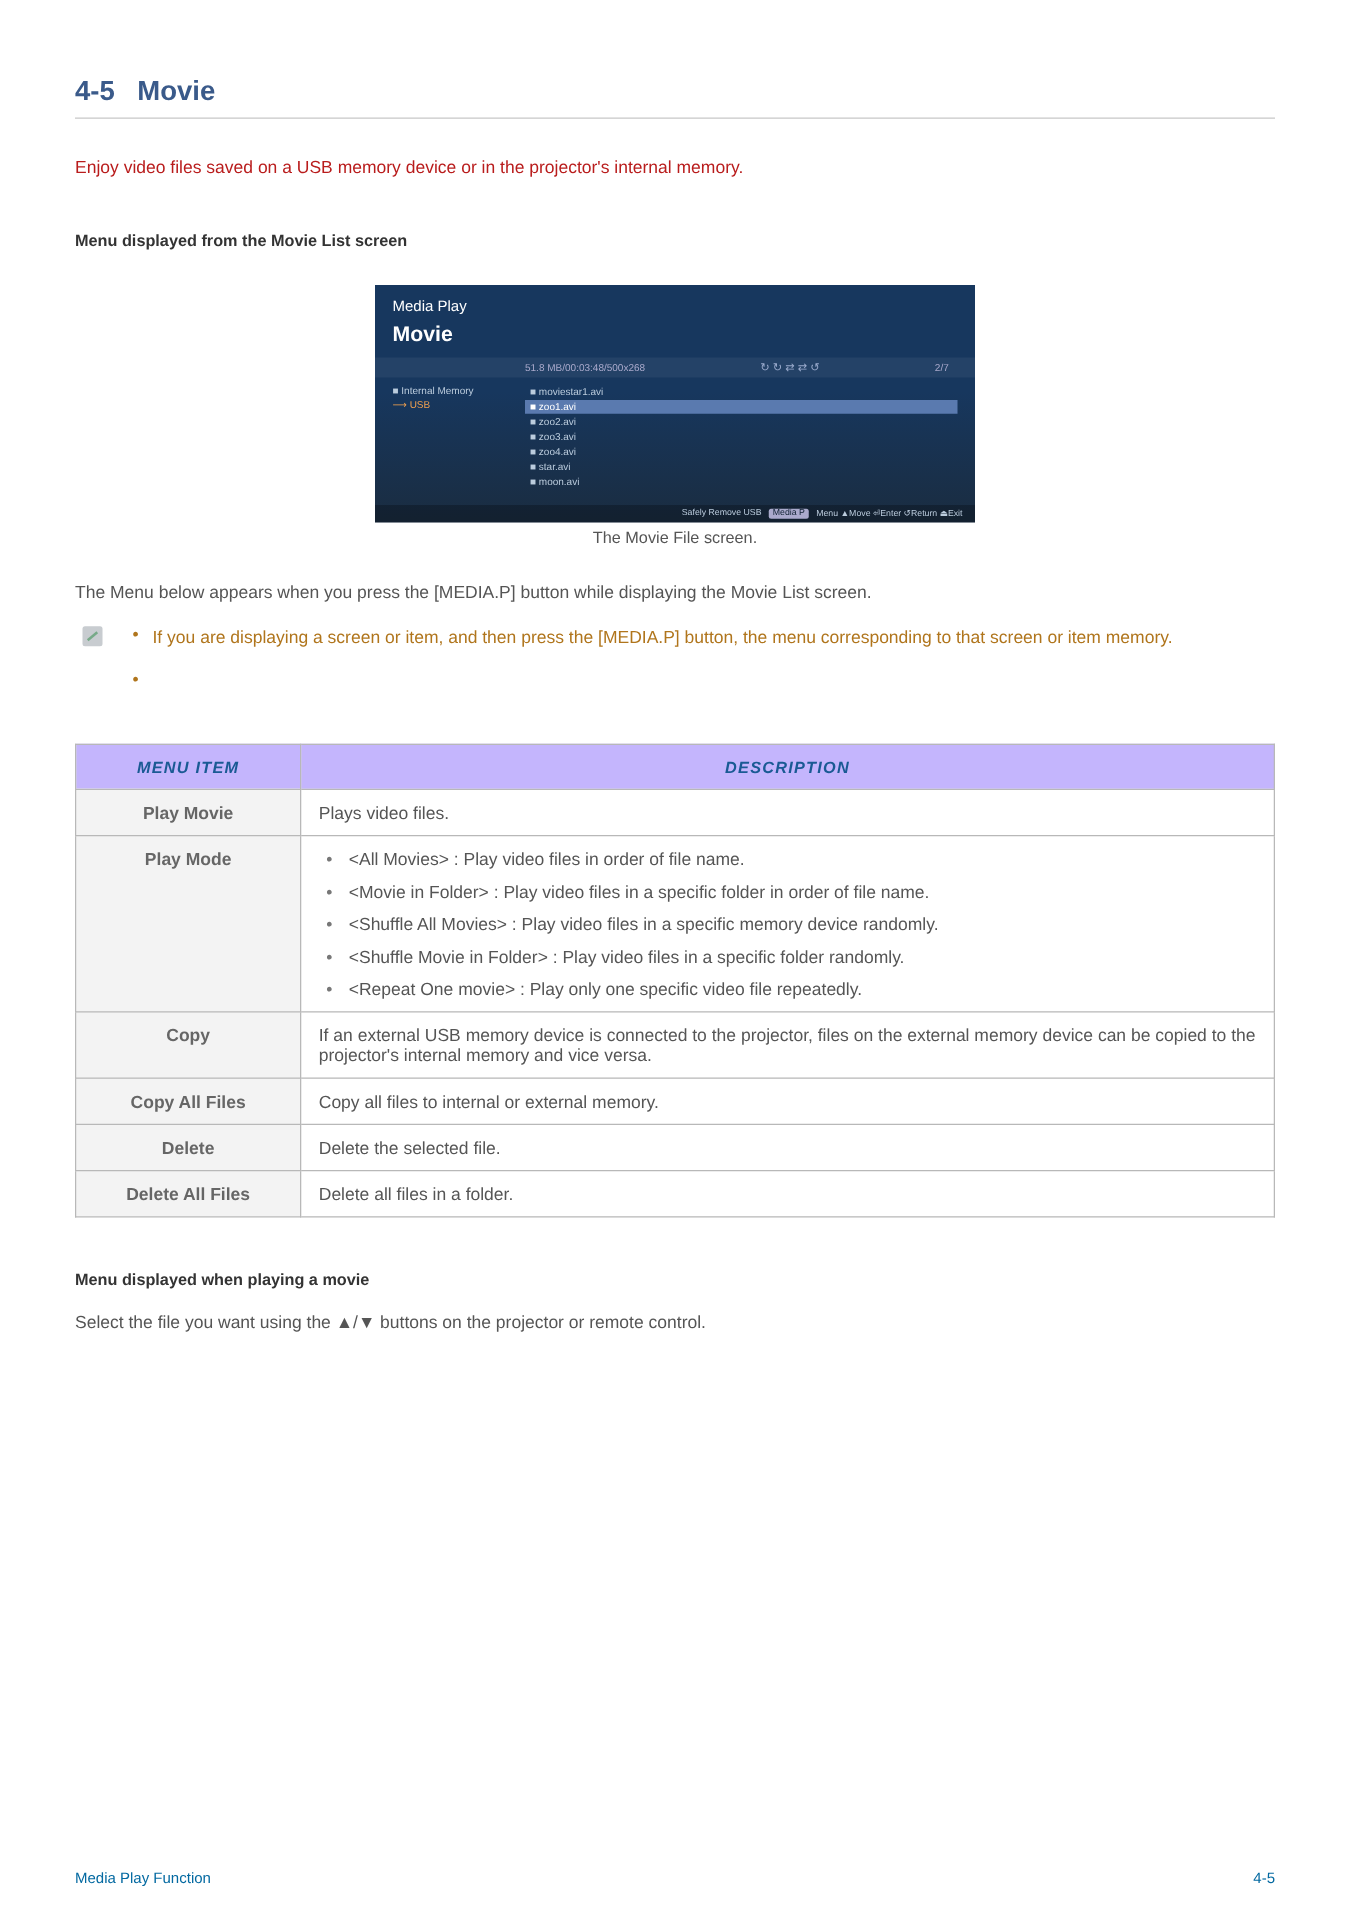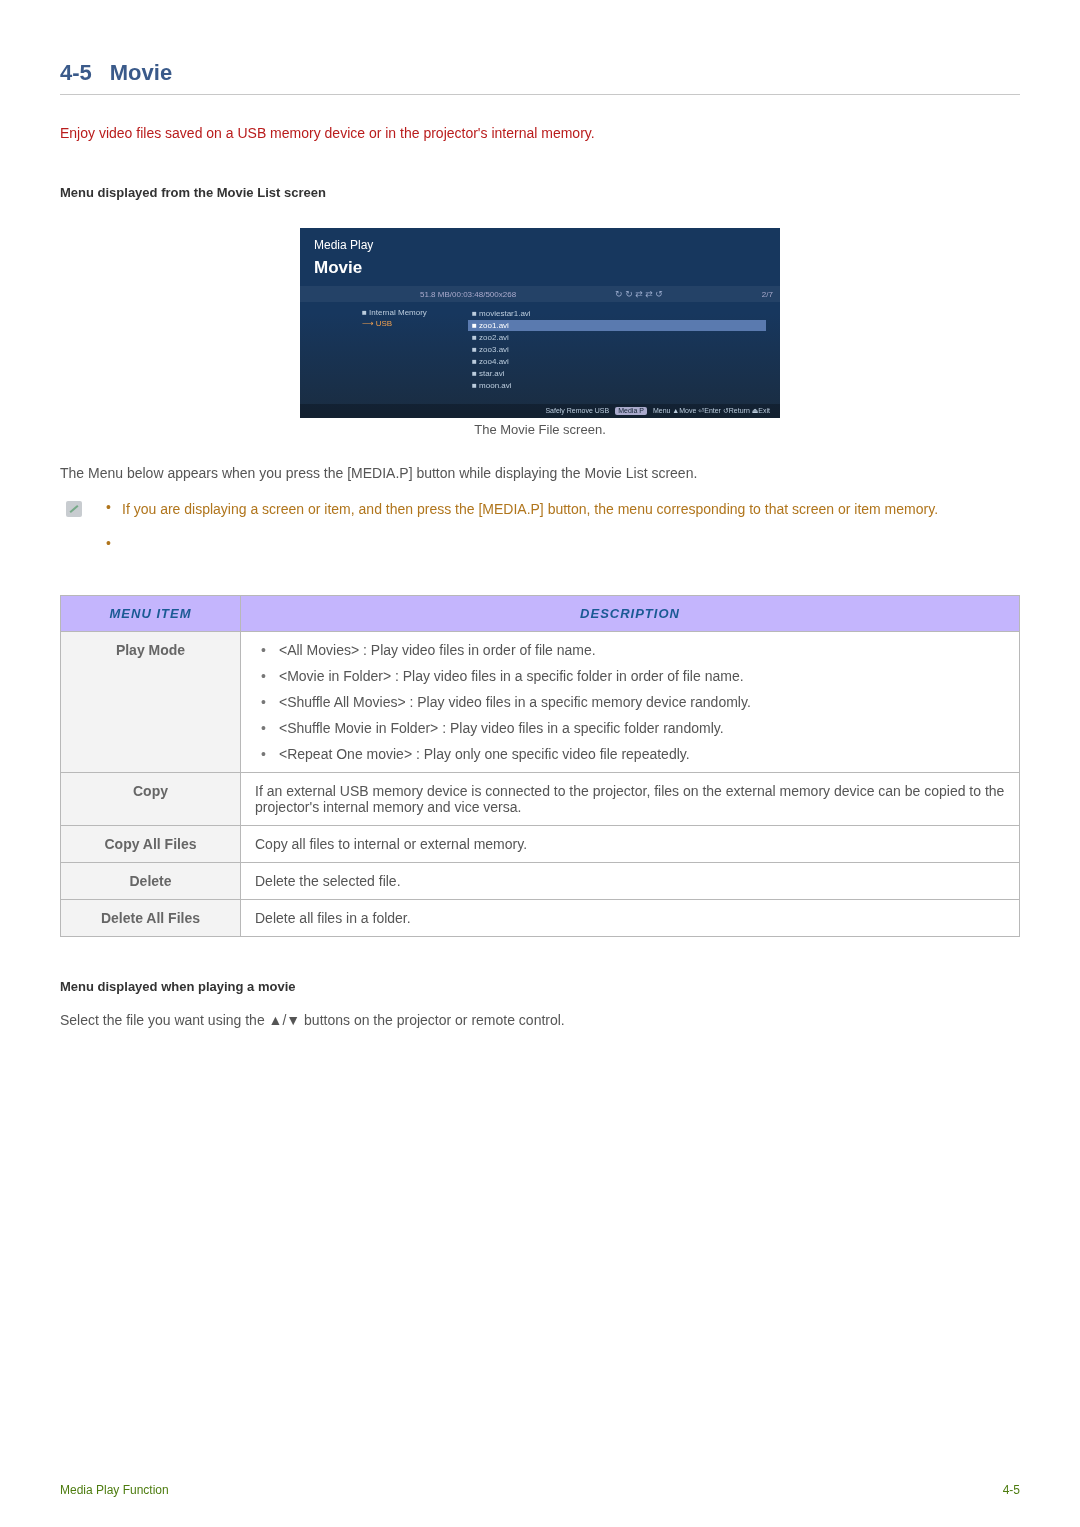--- a/index.html
+++ b/index.html
@@ -50,25 +50,25 @@
     font-size: 10px;
     position: relative;
     border-radius: 0;
     overflow: hidden;
   }
   .ss-title { padding: 10px 14px 0 14px; font-size: 12px; }
   .ss-sub { padding: 6px 14px 8px 14px; font-size: 17px; font-weight: bold; }
   .ss-bar {
     display: flex; justify-content: space-between; align-items: center;
     background: rgba(255,255,255,0.06);
-    padding: 3px 7px 3px 120px; font-size: 8px; color: #aac;
+    padding: 3px 21px 3px 120px; font-size: 8px; color: #aac;
   }
   .ss-icons { display: flex; gap: 6px; font-size: 9px; color: #9ac; }
   .ss-body { display: flex; padding: 6px 14px 0 14px; gap: 10px; }
-  .ss-left { width: 96px; font-size: 8px; color: #bcd; margin-left: 48px; }
+  .ss-left { width: 96px; font-size: 8px; color: #bcd; }
   .ss-left div { margin-bottom: 2px; }
   .ss-right { flex: 1; font-size: 8px; color: #bcd; }
   .ss-file { padding: 1px 4px; margin-bottom: 1px; }
   .ss-file.sel { background: #5a7aaf; color: #fff; }
   .ss-footer {
     position: absolute; bottom: 0; left: 0; right: 0;
     color: #bcd; font-size: 7px; padding: 3px 10px;
     display: flex; justify-content: flex-end; gap: 6px;
     background: rgba(0,0,0,0.25);
   }
@@ -116,23 +116,23 @@
     text-align: center;
     font-weight: bold;
     color: #666;
     width: 180px;
   }
   .cell-list { list-style: none; }
   .cell-list li { position: relative; padding-left: 24px; margin-bottom: 10px; }
   .cell-list li:last-child { margin-bottom: 0; }
   .cell-list li::before { content: "•"; position: absolute; left: 6px; top: 0; color: #777; }
   .footer {
-    position: absolute; bottom: 30px; left: 60px; right: 60px;
+    position: absolute; bottom: 18px; left: 60px; right: 60px;
     display: flex; justify-content: space-between;
-    font-size: 12px; color: #4d7c0f;
+    font-size: 12px; color: #0369a1;
     border-top: 0;
   }
 </style>
 </head>
 <body>
 
 <div class="section-header">
   <span class="section-number">4-5</span>
   <span class="section-title">Movie</span>
 </div>
@@ -186,20 +186,24 @@
       <span class="bullet accent">•</span>
     </div>
   </div>
 </div>
 
 <table class="menu-table">
   <tbody>
       <tr>
     <th>MENU ITEM</th>
     <th>DESCRIPTION</th>
+  </tr>
+  <tr>
+    <td class="label">Play Movie</td>
+    <td>Plays video files.</td>
   </tr>
   <tr>
     <td class="label">Play Mode</td>
     <td>
       <ul class="cell-list">
         <li>&lt;All Movies&gt; : Play video files in order of file name.</li>
         <li>&lt;Movie in Folder&gt; : Play video files in a specific folder in order of file name.</li>
         <li>&lt;Shuffle All Movies&gt; : Play video files in a specific memory device randomly.</li>
         <li>&lt;Shuffle Movie in Folder&gt; : Play video files in a specific folder randomly.</li>
         <li>&lt;Repeat One movie&gt; : Play only one specific video file repeatedly.</li>

